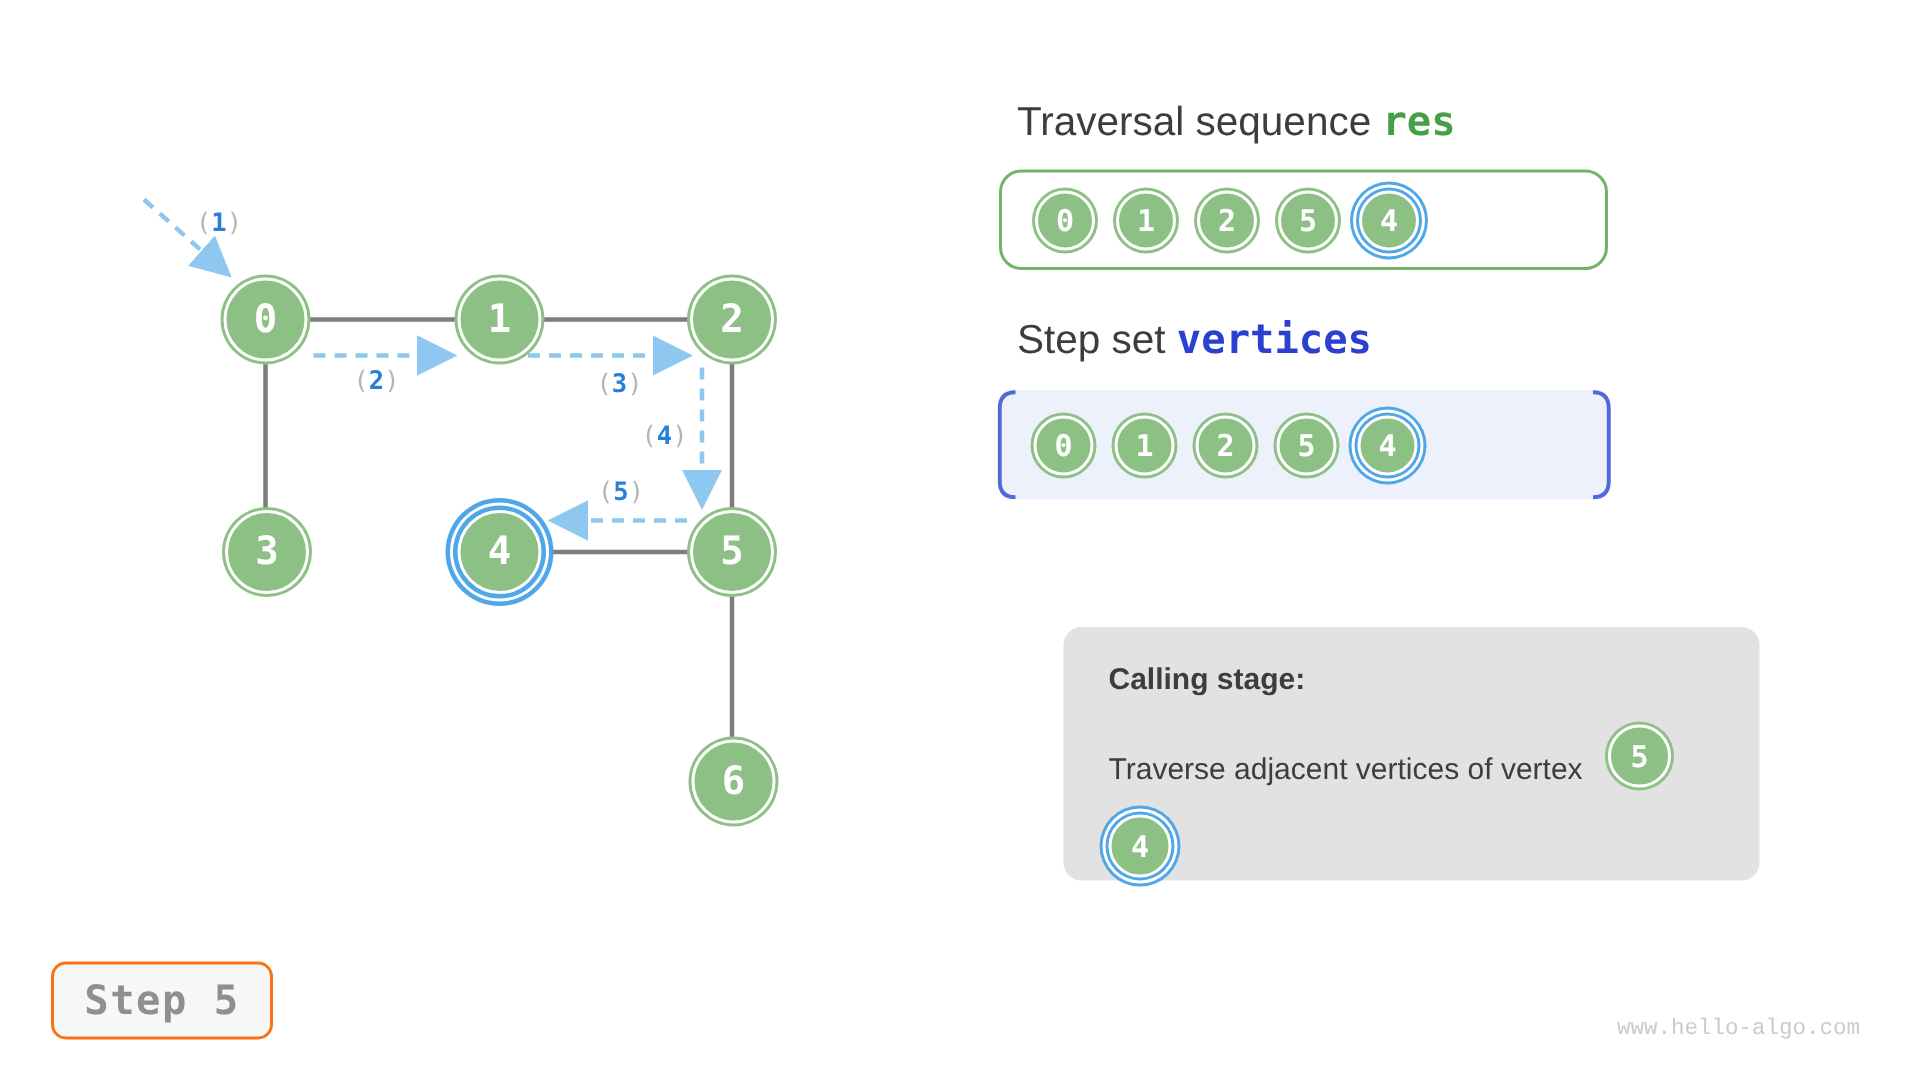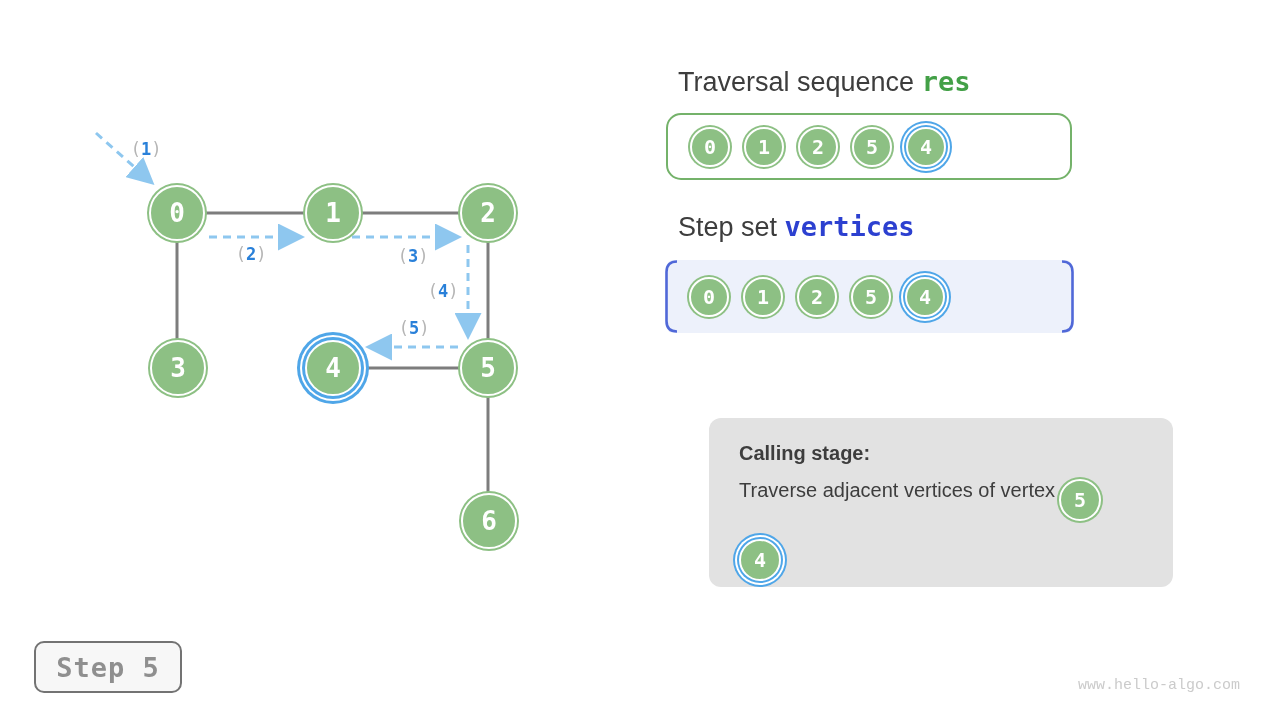--- a/index.html
+++ b/index.html
@@ -100,35 +100,35 @@
     left: 670px; top: 418px;
     width: 464px; height: 169px;
     background: #e2e2e2;
     border-radius: 12px;
     padding: 22px 30px;
     color: #3d3d3d;
     margin-left: 39px;
   }
   .calling-title { font-size: 20px; font-weight: bold; margin-top: 2px; }
   .calling-row {
-    display: flex; align-items: flex-start;
-    gap: 4px;
+    display: flex; align-items: flex-end;
+    gap: 17px;
     font-size: 20px;
     margin-top: 14px;
     height: 46px;
   }
   .calling-row .seq-circle { width: 42px; height: 42px; }
 
   
   .step-button {
     position: absolute;
     left: 34px; top: 641px;
     width: 148px; height: 52px;
     background: #f7f7f7;
-    border: 2px solid #737373;
+    border: 2px solid #f97316;
     border-radius: 10px;
     display: flex; align-items: center; justify-content: center;
     font-family: "DejaVu Sans Mono", monospace;
     font-weight: bold;
     font-size: 27px;
     color: #8f8f8f;
     letter-spacing: 1px;
   }
 
   .footer-site {

